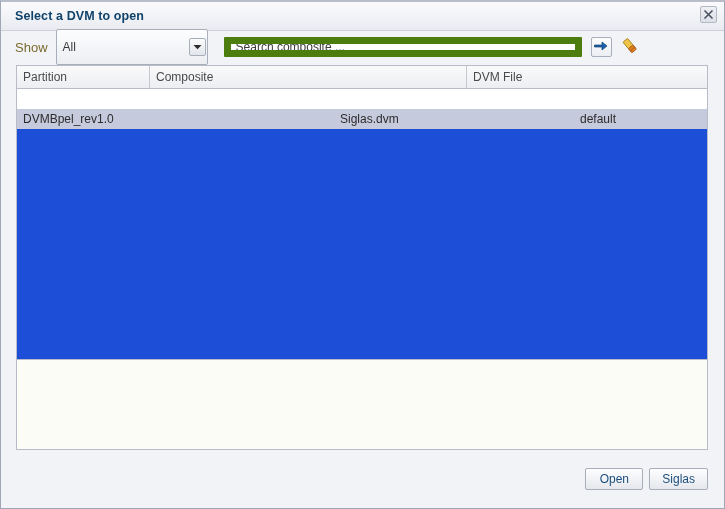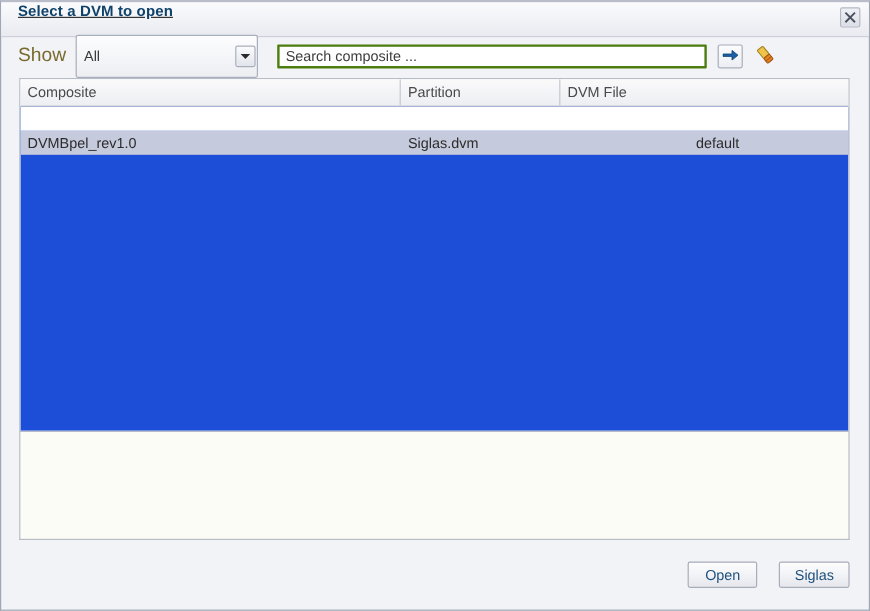--- a/index.html
+++ b/index.html
@@ -31,22 +31,21 @@
   }
 
   
   .titlebar {
     position: relative;
     height: 28px;
     flex: 0 0 28px;
     background: linear-gradient(to bottom, #fbfbfd 0%, #f1f2f6 55%, #e9ebf1 100%);
     border-bottom: 1px solid #ccd0da;
     display: flex;
-    align-items: flex-start;
-    text-decoration: underline;
+    align-items: center;
   }
   .title-text {
     margin-left: 14px;
     font-size: 12.5px;
     font-weight: bold;
     color: #10436b;
     letter-spacing: .1px;
     white-space: nowrap;
   }
   .close-btn {
@@ -70,21 +69,21 @@
   .toolbar {
     flex: 0 0 auto;
     height: 32px;
     display: flex;
     align-items: center;
     padding: 0 14px;
     box-sizing: border-box;
   }
   .show-label {
     color: #7a6a2e;
-    font-size: 16px;
+    font-size: 13px;
     margin-right: 8px;
     white-space: nowrap;
   }
   .select-wrap {
     position: relative;
     width: 152px;
     height: 36px;
     box-sizing: border-box;
     background: linear-gradient(to bottom, #fdfdfe, #eceef2);
     border: 1px solid #a9aebb;
@@ -112,21 +111,21 @@
     display: flex;
     align-items: center;
     justify-content: center;
   }
   .search-box {
     margin-left: 16px;
     width: 358px;
     height: 20px;
     box-sizing: border-box;
     background: #ffffff;
-    border: 2px solid #4d7c0f;
+    border: 7px solid #4d7c0f;
     border-radius: 1px;
     display: flex;
     align-items: center;
     padding: 0 5px;
     font-size: 12px;
     color: #3c3c3c;
     outline: none;
     font-family: "Liberation Sans", sans-serif;
   }
   .search-box::placeholder { color: #3c3c3c; opacity: 1; }
@@ -218,21 +217,21 @@
     border-top: none;
   }
 
   
   .footer {
     flex: 1;
     display: flex;
     align-items: center;
     justify-content: flex-end;
     padding: 0 16px 0 0;
-    gap: 18px;
+    gap: 6px;
     margin-left: 14px;
   }
   .btn {
     min-width: 58px;
     height: 22px;
     box-sizing: border-box;
     padding: 0 12px;
     background: linear-gradient(to bottom, #fdfdfe 0%, #f2f3f6 50%, #e5e7ed 100%);
     border: 1px solid #a8adba;
     border-radius: 2px;
@@ -292,22 +291,22 @@
             <rect x="6" y="10" width="6" height="5.5" rx="1" fill="#e0801f" stroke="#9b4f10" stroke-width="0.8"></rect>
             <path d="M6 13 L12 13" stroke="#9b4f10" stroke-width="0.7"></path>
           </g>
         </svg>
       </span>
     </div>
   </div>
 
   <div class="table-area">
     <div class="thead">
+      <div class="th col-2">Partition</div>
       <div class="th col-1">Composite</div>
-      <div class="th col-2">Partition</div>
       <div class="th col-3">DVM File</div>
     </div>
     <div class="tbody">
       <div class="tr empty">
         <div class="td col-1"></div>
         <div class="td col-2"></div>
         <div class="td col-3"></div>
       </div>
       <div class="tr selected">
         <div class="td col-1">DVMBpel_rev1.0</div>

